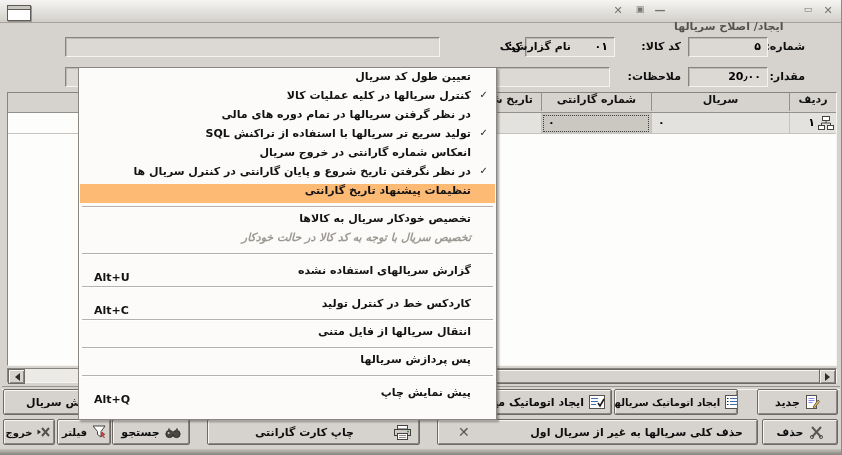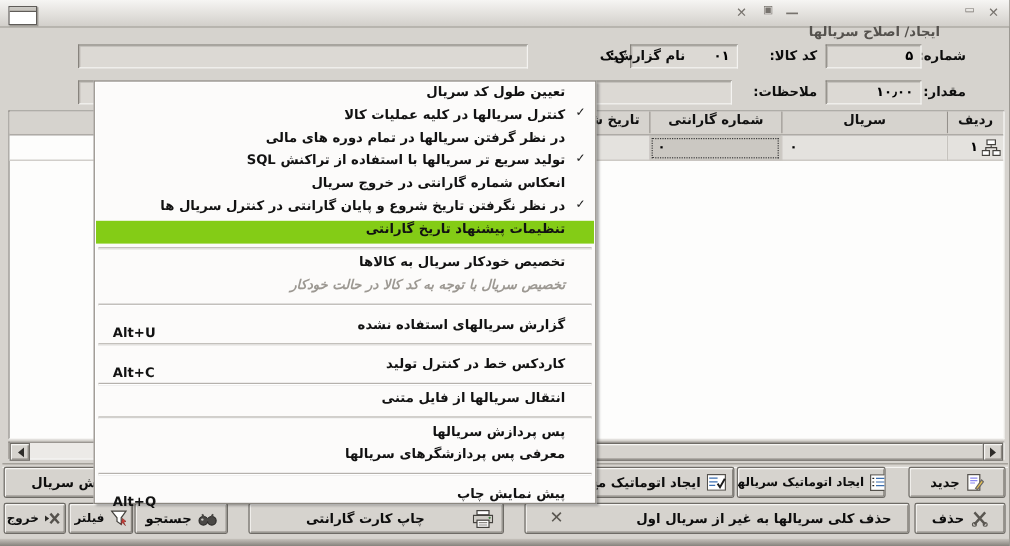--- a/index.html
+++ b/index.html
@@ -57,21 +57,21 @@
       background:linear-gradient(#c7c3bd,#86827c);}
   
   #menu{position:absolute;left:78px;top:67px;width:419px;height:353px;background:#fcfbfa;
       border:1px solid #8b8780;box-shadow:2px 2px 2px rgba(60,60,60,.45),inset 1px 1px 0 #fff;
       box-sizing:border-box;z-index:60;padding:2px 1px;direction:rtl;}
   .mi{position:relative;height:19px;line-height:19px;padding:0 24px 0 12px;
       font:bold 11px "DejaVu Sans",sans-serif;color:#121212;text-align:right;white-space:nowrap;overflow:hidden;}
   .mi.tall{height:24px;line-height:24px;}
   .mi .chk{position:absolute;right:7px;top:0;font-size:10px;color:#1a1a1a;}
   .mi .sc{position:absolute;left:14px;top:0;direction:ltr;font:bold 11px "DejaVu Sans",sans-serif;margin-top:12px;}
-  .mi.hl{background:#84cc16;text-align:right;}
+  .mi.hl{background:#fdba74;text-align:right;}
   .mi.dis{color:#9c9892;font-style:italic;}
   .msep{height:1px;background:#b5b1ac;border-bottom:1px solid #fff;margin:3px 2px 4px 2px;}
   svg{display:block;}
 </style>
 </head>
 <body>
 
 <div id="app">
 
   <div id="titlebar">
@@ -88,21 +88,21 @@
 
   <span class="lbl" style="right:36px;top:40px">شماره:</span>
   <div class="inset val-right" style="left:688px;top:37px;width:80px;height:20px">۵</div>
   <span class="lbl" style="right:160px;top:40px">کد کالا:</span>
   <div class="inset val-right" style="left:525px;top:37px;width:90px;height:20px">۰۱</div>
   <span class="lbl" style="right:270px;top:40px">نام گزارش:</span>
   <span class="lbl" style="right:319px;top:40px">کیک</span>
   <div class="inset" style="left:65px;top:37px;width:375px;height:20px"></div>
 
   <span class="lbl" style="right:36px;top:70px">مقدار:</span>
-  <div class="inset val-right" style="left:688px;top:67px;width:80px;height:20px">۱۰٫۰۰</div>
+  <div class="inset val-right" style="left:688px;top:67px;width:80px;height:20px">20٫۰۰</div>
   <span class="lbl" style="right:160px;top:70px">ملاحظات:</span>
   <div class="inset" style="left:65px;top:67px;width:545px;height:20px"></div>
 
   <div id="grid">
     <div id="grid-header">
       <div class="hcell" style="width:47px">ردیف</div>
       <div class="hcell" style="width:138px">سریال</div>
       <div class="hcell" style="width:110px">شماره گارانتی</div>
       <div class="hcell" style="width:120px;text-align:right;padding-right:8px">تاریخ شرو</div>
       <div class="hcell" style="flex:1;border-left:none"></div>
@@ -284,24 +284,20 @@
     <div class="msep"></div>
     <div class="mi">
       <span class="chk"></span>
       <span>انتقال سریالها از فایل متنی</span>
     </div>
     <div class="msep"></div>
     <div class="mi">
       <span class="chk"></span>
       <span>پس پردازش سریالها</span>
     </div>
-    <div class="mi">
-      <span class="chk"></span>
-      <span>معرفی پس پردازشگرهای سریالها</span>
-    </div>
     <div class="msep"></div>
     <div class="mi tall">
       <span class="chk"></span>
       <span>پیش نمایش چاپ</span>
       <span class="sc">Alt+Q</span>
     </div>
   </div>
 
 </div>
 

